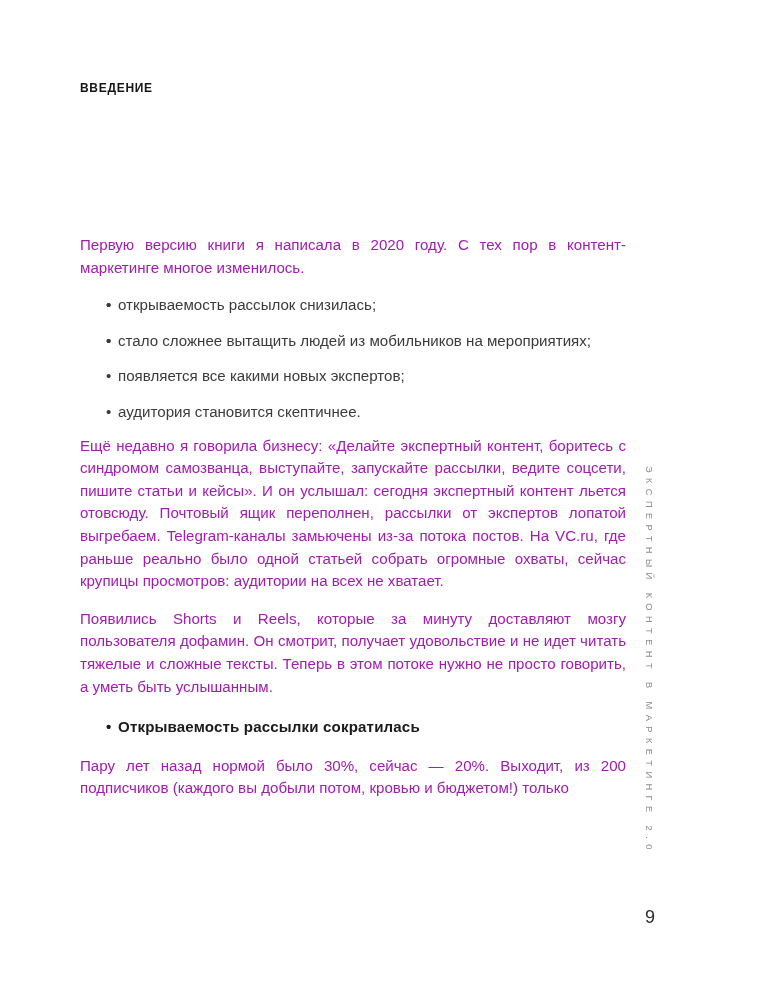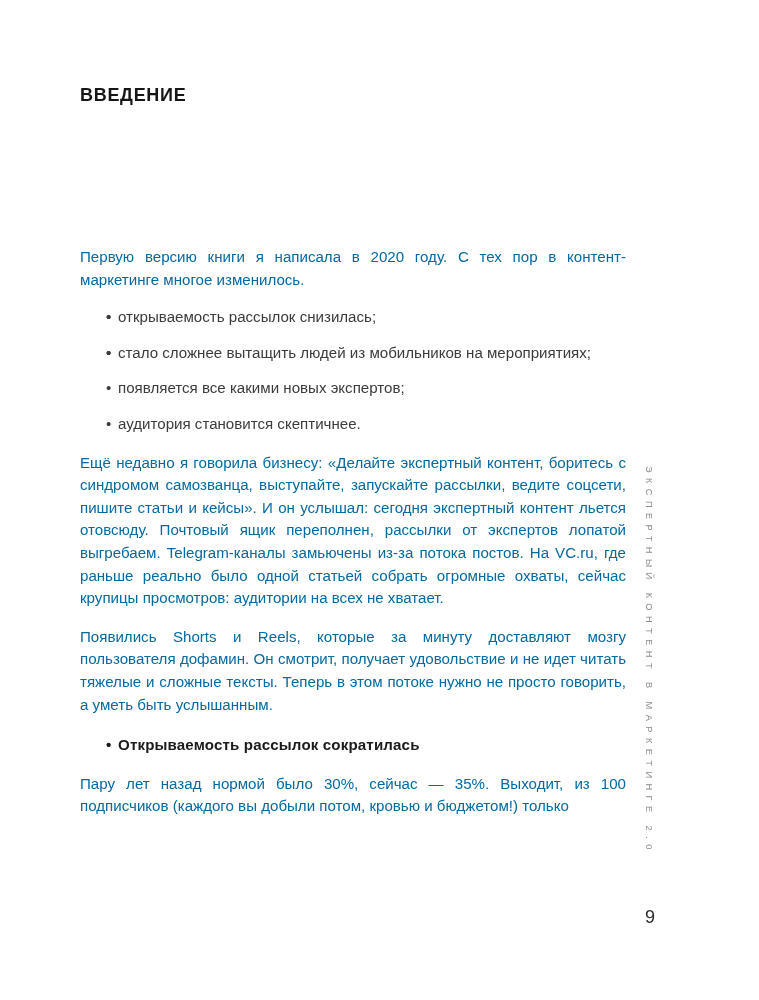--- a/index.html
+++ b/index.html
@@ -14,40 +14,40 @@
     background: #ffffff;
     overflow: hidden;
     font-family: "Liberation Sans", "DejaVu Sans", sans-serif;
   }
 
   
   #chapter-title {
     position: absolute;
     left: 80px;
     top: 74px;
-    font-size: 18px;
+    font-size: 12px;
     font-weight: bold;
     letter-spacing: 0.7px;
     color: #161616;
     line-height: 1.1;
   }
 
   
   #content {
     position: absolute;
     left: 80px;
     top: 230px;
     width: 546px;
   }
 
   .para {
-    margin: 16px 0 15px 0;
+    margin: 4px 0 15px 0;
     font-size: 15.1px;
     line-height: 22.6px;
-    color: #0369a1;
+    color: #a21caf;
     text-align: justify;
     text-justify: inter-word;
     hyphens: manual;
   }
   .para:last-child { margin-bottom: 0; }
 
   
   .bullet-list {
     list-style: none;
     margin: 6px 0 11px 0;
@@ -160,24 +160,24 @@
       </li>
     </ul>
 
     <p class="para">Ещё недавно я говорила бизнесу: «Делайте экспертный контент, боритесь с синдромом самозванца, выступайте, запускайте рассылки, ведите соцсети, пишите статьи и кейсы». И он услышал: сегодня экспертный контент льется отовсюду. Почтовый ящик переполнен, рассылки от экспертов лопатой выгребаем. Telegram-каналы замьючены из-за потока постов. На VC.ru, где раньше реально было одной статьей собрать огромные охваты, сейчас крупицы просмотров: аудитории на всех не хватает.</p>
 
     <p class="para">Появились Shorts и Reels, которые за минуту доставляют мозгу пользователя дофамин. Он смотрит, получает удовольствие и не идет читать тяжелые и сложные тексты. Теперь в этом потоке нужно не просто говорить, а уметь быть услышанным.</p>
 
 
     <div class="sub-head">
       <span class="dot">•</span>
-      <span>Открываемость рассылок сократилась</span>
+      <span>Открываемость рассылки сократилась</span>
     </div>
 
-    <p class="para">Пару лет назад нормой было 30%, сейчас — 35%. Выходит, из 100 подписчиков (каждого вы добыли потом, кровью и бюджетом!) только</p>
+    <p class="para">Пару лет назад нормой было 30%, сейчас — 20%. Выходит, из 200 подписчиков (каждого вы добыли потом, кровью и бюджетом!) только</p>
 
   </div>
 
   <div id="running-head">
     <span class="vert">ЭКСПЕРТНЫЙ КОНТЕНТ В МАРКЕТИНГЕ 2.0</span>
   </div>
 
   <div id="folio">9</div>
 
 </div>

